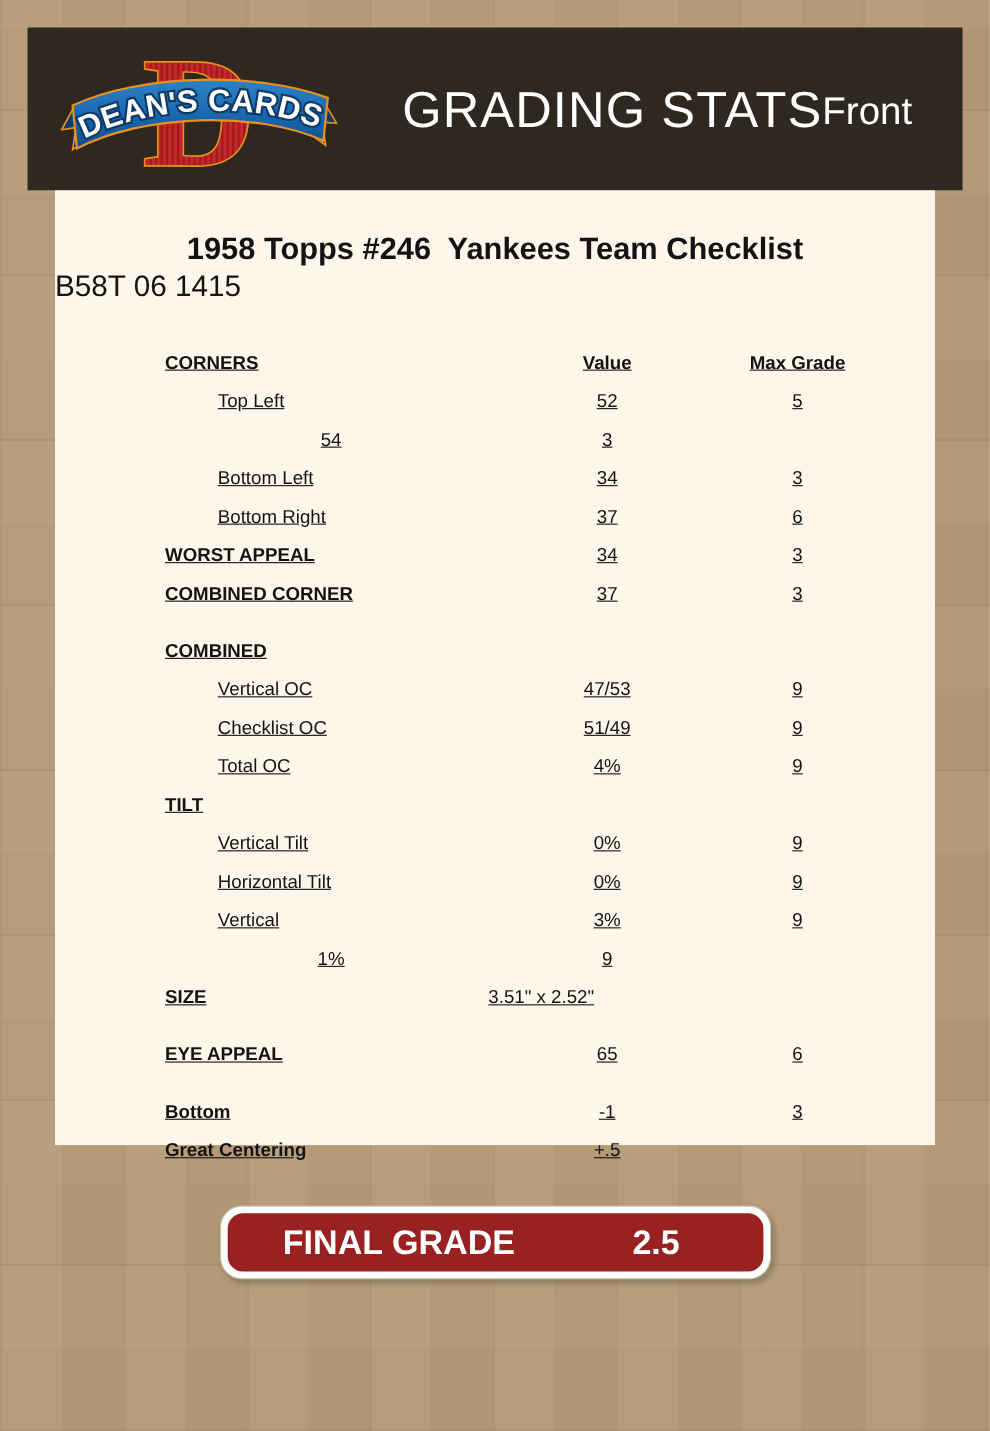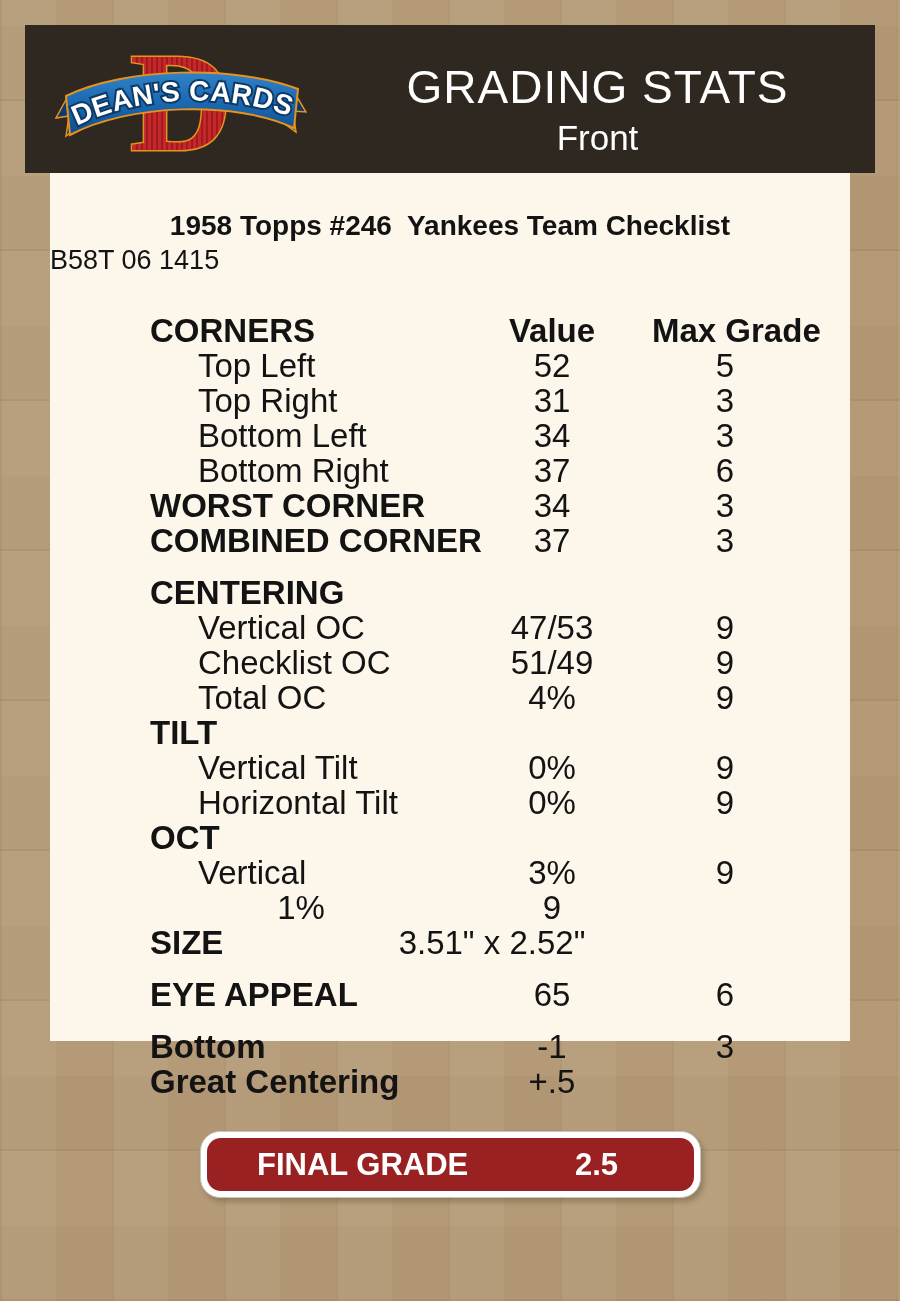--- a/index.html
+++ b/index.html
@@ -16,40 +16,40 @@
       repeating-linear-gradient(90deg, rgba(122,92,58,0.12) 0 2px, rgba(0,0,0,0) 2px 112px),
       repeating-linear-gradient(90deg, rgba(255,244,222,0.06) 0 56px, rgba(0,0,0,0) 56px 112px),
       repeating-linear-gradient(0deg, rgba(112,78,46,0.05) 0 75px, rgba(0,0,0,0) 75px 150px);
   }
   .header-bar {
     position:absolute; left:25px; top:25px; width:850px; height:148px;
     background: var(--header-bg, #2E2820);
   }
   .logo { position:absolute; left:30px; top:9px; width:252px; height:130px; }
   .header-text {
-    position:absolute; left:295px; top:10px; width:555px; height:148px;
-    display:flex; flex-direction:column; align-items:center; justify-content:center;
+    position:absolute; left:295px; top:0; width:555px; height:148px;
+    display:flex; flex-direction:row; align-items:center; justify-content:center;
     color:#FFFFFF;
   }
   .h-title { font-size:46px; line-height:52px; letter-spacing:1px; }
   .h-sub   { font-size:35px; line-height:40px; margin-top:5px; }
   .panel {
     position:absolute; left:50px; top:173px; width:800px; height:868px;
     background: var(--panel-bg, #FCF7EA);
     color:#131313;
   }
   .card-title {
     margin-top:36px; text-align:center; font-weight:bold;
     font-size:28px; line-height:34px; white-space:pre;
   }
   .card-serial { font-size:27px; line-height:34px; }
   .stats { margin-top:35px; }
   .srow {
     display:grid; grid-template-columns:302px 200px 146px;
-    margin-left:100px; height:35px; align-items:center; font-size:33px;
+    margin-left:100px; height:35px; align-items:center; font-size:17px;text-decoration:underline;
   }
   .srow.gap { margin-top:17px; }
   .srow.bold .c-label { font-weight:bold; }
   .srow.head .c-value, .srow.head .c-max { font-weight:bold; }
   .srow.indent .c-label { padding-left:48px; }
   .c-label { text-align:left; white-space:nowrap; }
   .c-value, .c-max { text-align:center; white-space:nowrap; }
   .srow.size-row .c-value { transform:translateX(-60px); }
   .final-wrap {
     margin:33px 0 0 150px; width:501px; height:67px; box-sizing:border-box;
@@ -114,46 +114,45 @@
     <span class="c-label">CORNERS</span>
     <span class="c-value">Value</span>
     <span class="c-max">Max Grade</span>
   </div>
         <div class="srow indent">
     <span class="c-label">Top Left</span>
     <span class="c-value">52</span>
     <span class="c-max">5</span>
   </div>
         <div class="srow indent">
-    <span class="c-label">Top Right</span>
-    <span class="c-value">31</span>
+    <span class="c-value">54</span>
     <span class="c-max">3</span>
   </div>
         <div class="srow indent">
     <span class="c-label">Bottom Left</span>
     <span class="c-value">34</span>
     <span class="c-max">3</span>
   </div>
         <div class="srow indent">
     <span class="c-label">Bottom Right</span>
     <span class="c-value">37</span>
     <span class="c-max">6</span>
   </div>
         <div class="srow bold">
-    <span class="c-label">WORST CORNER</span>
+    <span class="c-label">WORST APPEAL</span>
     <span class="c-value">34</span>
     <span class="c-max">3</span>
   </div>
         <div class="srow bold">
     <span class="c-label">COMBINED CORNER</span>
     <span class="c-value">37</span>
     <span class="c-max">3</span>
   </div>
         <div class="srow bold gap">
-    <span class="c-label">CENTERING</span>
+    <span class="c-label">COMBINED</span>
     <span class="c-value"></span>
     <span class="c-max"></span>
   </div>
         <div class="srow indent">
     <span class="c-label">Vertical OC</span>
     <span class="c-value">47/53</span>
     <span class="c-max">9</span>
   </div>
         <div class="srow indent">
     <span class="c-label">Checklist OC</span>
@@ -172,25 +171,20 @@
   </div>
         <div class="srow indent">
     <span class="c-label">Vertical Tilt</span>
     <span class="c-value">0%</span>
     <span class="c-max">9</span>
   </div>
         <div class="srow indent">
     <span class="c-label">Horizontal Tilt</span>
     <span class="c-value">0%</span>
     <span class="c-max">9</span>
-  </div>
-        <div class="srow bold">
-    <span class="c-label">OCT</span>
-    <span class="c-value"></span>
-    <span class="c-max"></span>
   </div>
         <div class="srow indent">
     <span class="c-label">Vertical</span>
     <span class="c-value">3%</span>
     <span class="c-max">9</span>
   </div>
         <div class="srow indent">
     <span class="c-value">1%</span>
     <span class="c-max">9</span>
   </div>

